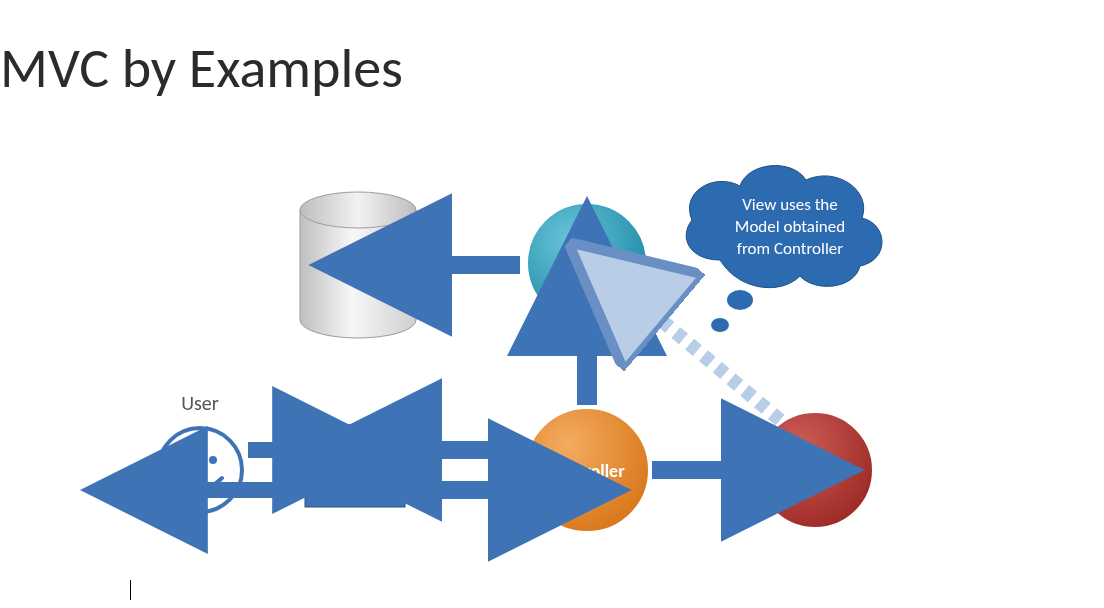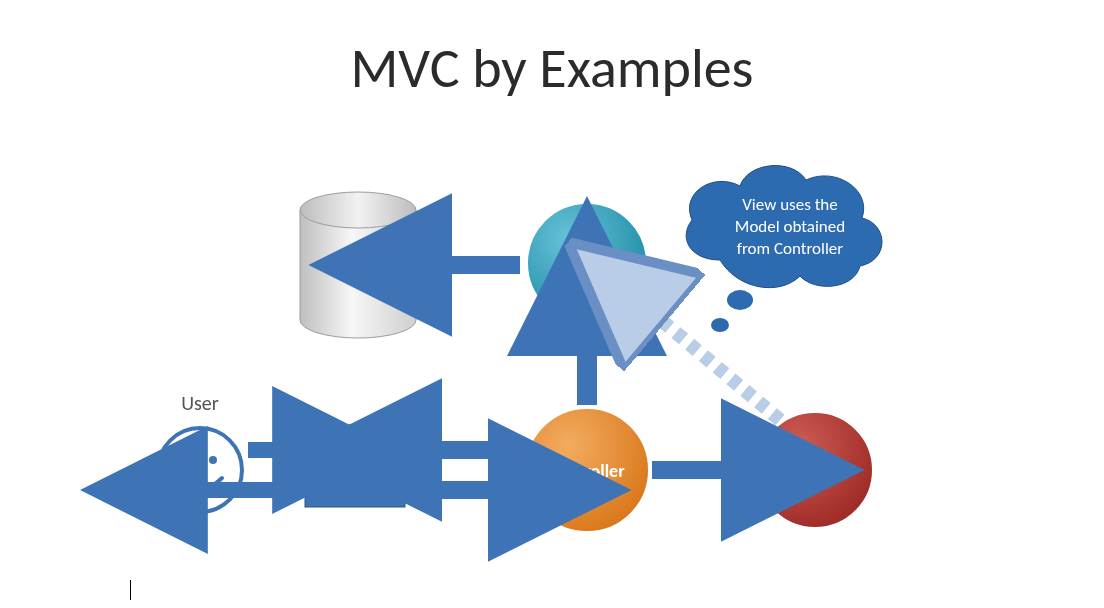--- a/index.html
+++ b/index.html
@@ -1,17 +1,17 @@
 <!DOCTYPE html>
 <html><head>
 <meta charset="utf-8">
 <style>
   html,body{margin:0;padding:0;width:1104px;height:608px;background:#fff;font-family:Calibri,Arial,sans-serif;overflow:hidden}
   .stage{position:relative;width:1104px;height:608px}
-  .title{position:absolute;left:0;right:0;top:34px;text-align:center;font-size:56px;color:#2b2b2b;font-weight:400}
+  .title{position:absolute;left:0;right:0;top:34px;text-align:left;font-size:56px;color:#2b2b2b;font-weight:400}
   svg{position:absolute;left:0;top:0}
   .node-label{font-family:Calibri,Arial,sans-serif;font-weight:700;fill:#fff;font-size:18px}
   .db-label{font-family:Calibri,Arial,sans-serif;font-weight:700;fill:#555;font-size:20px}
   .user-label{font-family:Calibri,Arial,sans-serif;fill:#555;font-size:20px}
   .cloud-text{font-family:Calibri,Arial,sans-serif;fill:#fff;font-size:17px;font-weight:400}
   .cursor{position:absolute;left:130px;top:580px;width:1px;height:20px;background:#000}
 </style>
 </head>
 <body>
 

